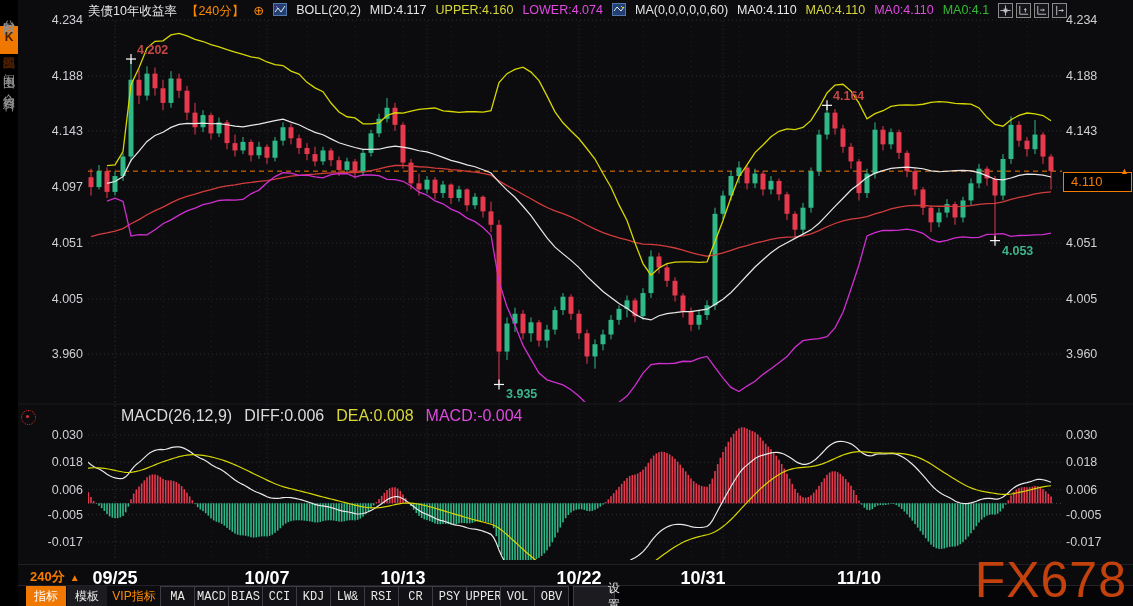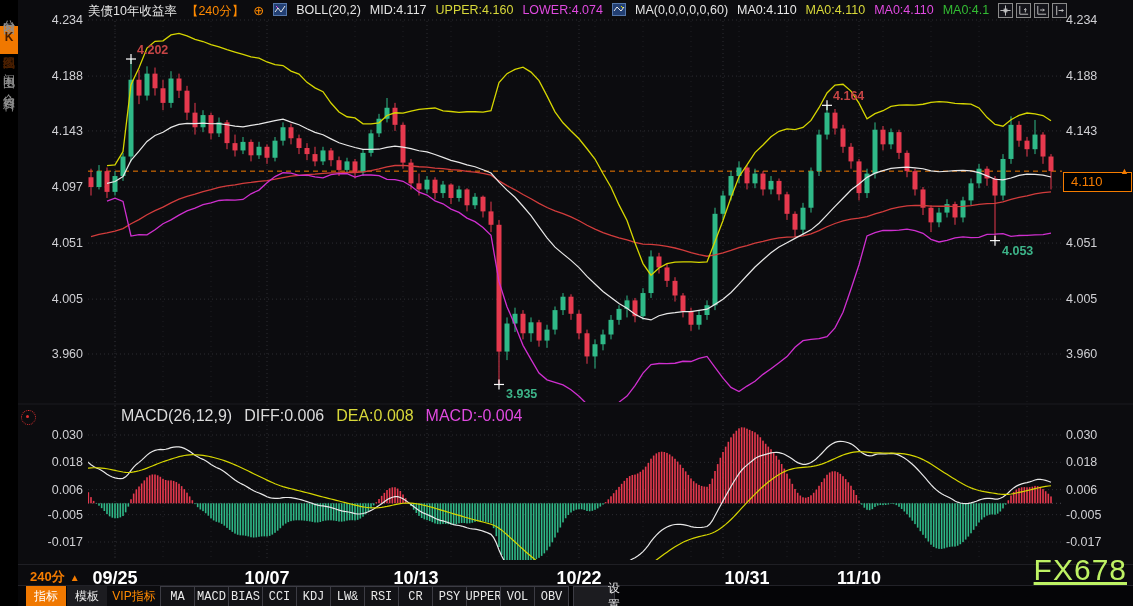--- a/index.html
+++ b/index.html
@@ -40,22 +40,22 @@
   #toolbar{position:absolute;left:18px;right:0;top:585px;height:21px;background:#050507;display:flex;
            align-items:stretch;z-index:4;font-size:12px;border-top:1px solid #222228;}
   .tb{display:flex;align-items:center;justify-content:center;color:#e8e8e8;cursor:pointer;box-sizing:border-box;}
   .tb.active{background:#f07800;width:40px;color:#fff;}
   .tb.plain{width:40px;background:#1c1c20;margin-left:1px;}
   .tb.vip{width:54px;color:#ff8a00;background:#0c0c0f;}
   .tb.tab{width:35px;background:#121216;border:1px solid #3c3c44;margin-left:-1px;
           font-family:"Liberation Mono","DejaVu Sans Mono",monospace;}
   .tb.settings{width:42px;background:#1c1c20;border:1px solid #3c3c44;margin-left:4px;padding-left:40px;}
   .tb:first-child{margin-left:8px;}
-  #watermark{position:absolute;right:6px;top:555px;font-size:30px;color:#bef264;z-index:7;
-             letter-spacing:1px;line-height:1;text-decoration:underline;}
+  #watermark{position:absolute;right:6px;top:555px;font-size:50px;color:#c2410c;z-index:7;
+             letter-spacing:1px;line-height:1;}
   #chart{position:absolute;left:0;top:0;z-index:1;}
 </style>
 </head>
 <body>
 
 <div id="app">
 
   <svg id="chart" width="1133" height="606">
       <defs>
         <clipPath id="mainClip">
@@ -840,23 +840,23 @@
     <span>4.110</span>
     <span class="tri">▲</span>
   </div>
 
   <div id="xaxis">
     <span id="period-sel">
       <span>240分</span><span class="up">▲</span>
     </span>
   <span class="xdate" style="left: 97px;">09/25</span>
       <span class="xdate" style="left: 249px;">10/07</span>
-      <span class="xdate" style="left: 398px;">10/13</span>
+      <span class="xdate" style="left: 385px;">10/13</span>
       <span class="xdate" style="left: 561px;">10/22</span>
-      <span class="xdate" style="left: 729px; text-align: right;">10/31</span>
+      <span class="xdate" style="left: 685px; text-align: right;">10/31</span>
       <span class="xdate" style="left: 841px;">11/10</span>
     </div>
 
   <div id="toolbar">
       <div class="tb active">指标</div>
       <div class="tb plain">模板</div>
       <div class="tb vip">VIP指标</div>
       <div class="tb tab">MA</div>
       <div class="tb tab">MACD</div>
       <div class="tb tab">BIAS</div>

